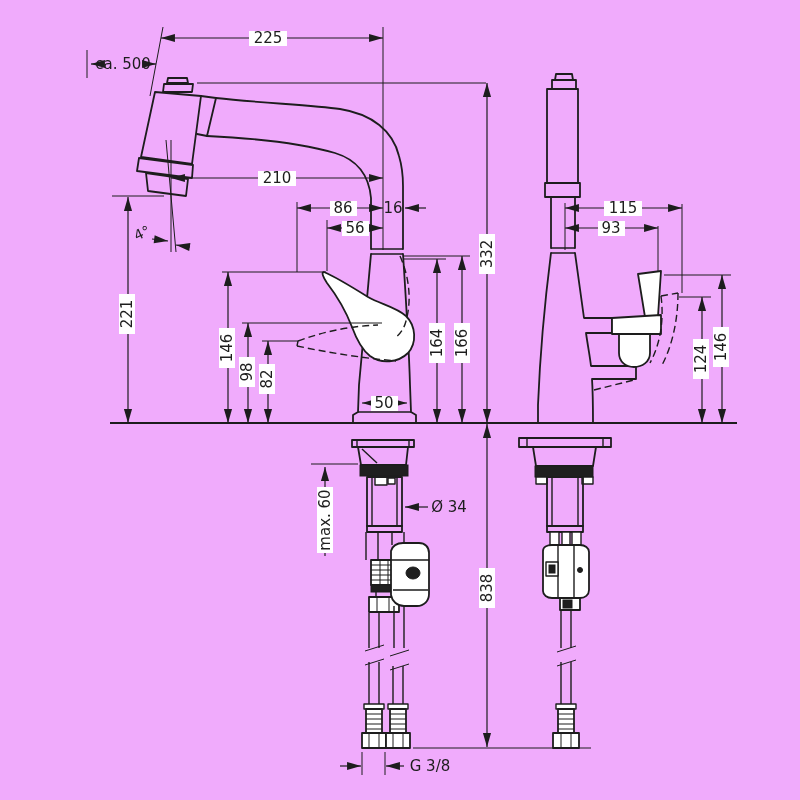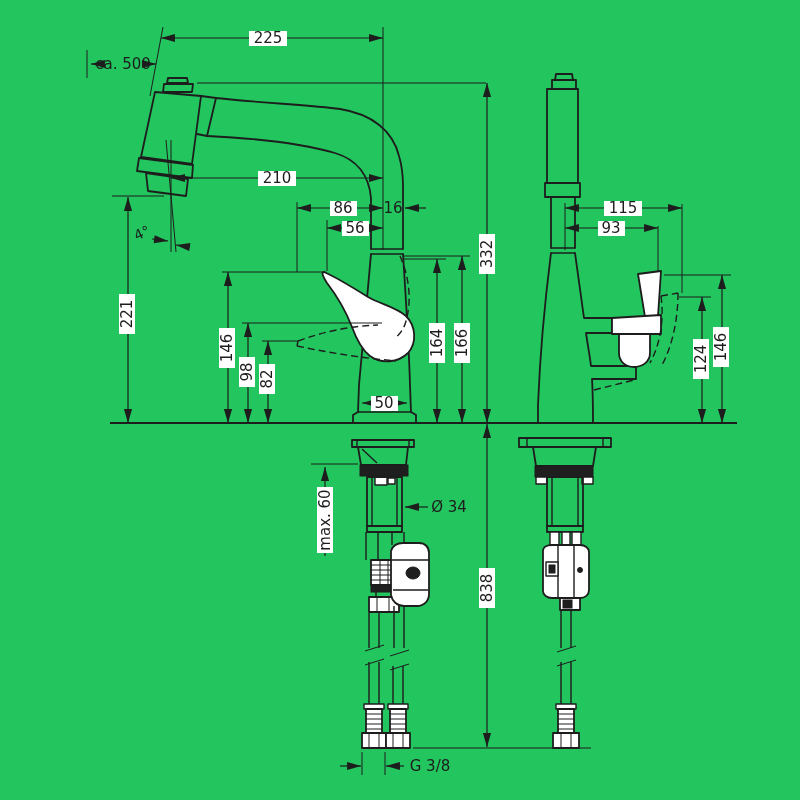--- a/index.html
+++ b/index.html
@@ -1,16 +1,16 @@
 <!DOCTYPE html>
 <html><head>
 <meta charset="utf-8">
 <style>
   html,body{margin:0;padding:0;background:#ffffff;}
-  .stage{position:relative;width:800px;height:800px;background:#22c55e;overflow:hidden;}
+  .stage{position:relative;width:800px;height:800px;background:#f0abfc;overflow:hidden;}
   svg{position:absolute;left:0;top:0;}
   text{font-family:"DejaVu Sans","Liberation Sans",sans-serif;fill:#1d1d1d;}
   .dimtxt{font-size:15px;}
   .dimtxt-sm{font-size:14px;}
   .outline{stroke:#1d1d1d;stroke-width:1.8;fill:none;stroke-linejoin:round;stroke-linecap:round;}
   .thin{stroke:#1d1d1d;stroke-width:1.4;fill:none;stroke-linejoin:round;}
   .dimline{stroke:#1d1d1d;stroke-width:1.2;fill:none;}
   .extline{stroke:#1d1d1d;stroke-width:1;fill:none;}
   .dash{stroke:#1d1d1d;stroke-width:1.4;fill:none;stroke-dasharray:7 4;}
   .dark{fill:#1f1f1f;stroke:#1d1d1d;}

